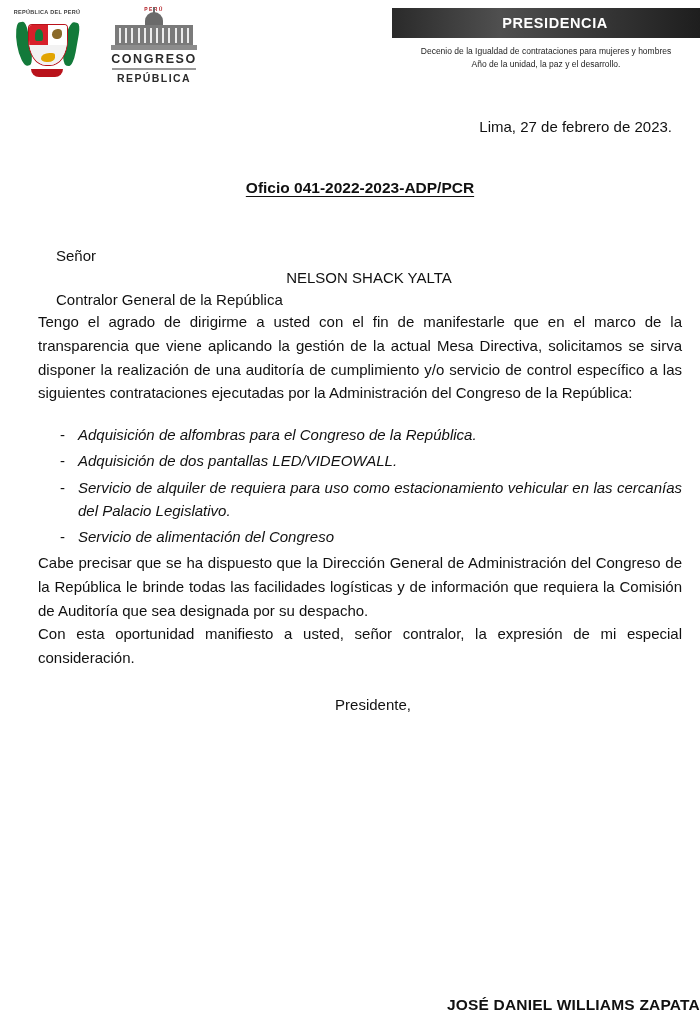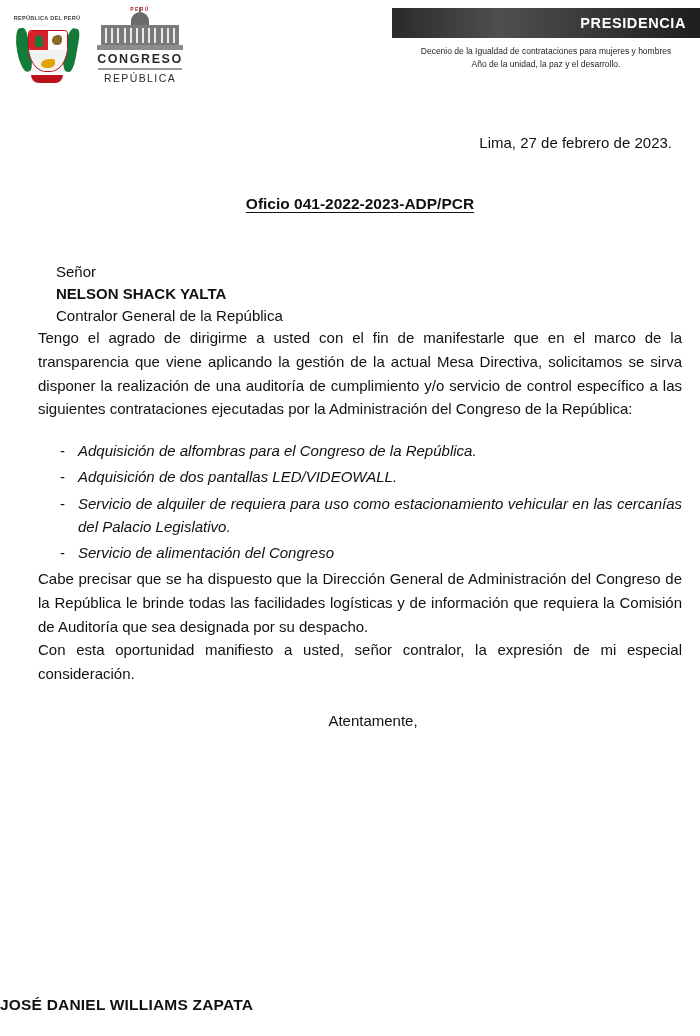--- a/index.html
+++ b/index.html
@@ -21,21 +21,22 @@
     position: relative;
     height: 118px;
   }
 
   
   .emblems {
     position: absolute;
     left: 8px;
     top: 4px;
     display: flex;
-    align-items: flex-end;
+    align-items: center;
+    gap: 14px;
   }
 
   .coat-wrap {
     width: 78px;
     text-align: center;
   }
   .coat-top {
     font-size: 5.5px;
     letter-spacing: .3px;
     color: #3c3c3c;
@@ -193,37 +194,37 @@
   }
   .congreso-rule {
     width: 84px;
     height: 1.5px;
     background: #9a9a9a;
     margin: 2px auto;
   }
   .republica-text {
     font-size: 10.5px;
     letter-spacing: 1.4px;
-    font-weight: normal;
+    font-weight: bold;
     color: #2b2b2b;
   }
 
   
   .presidencia-block {
     position: absolute;
     right: 0;
     top: 8px;
     width: 308px;
   }
   .presidencia-bar {
     height: 30px;
     background: linear-gradient(to right, #2a2a2a 0%, #4f4f4f 35%, #1e1e1e 100%);
     display: flex;
     align-items: center;
-    justify-content: flex-end;
+    justify-content: center;
     padding-right: 14px;
     box-sizing: border-box;
     padding-left: 32px;
   }
   .presidencia-bar span {
     color: #ffffff;
     font-weight: bold;
     font-size: 14.5px;
     letter-spacing: .6px;
   }
@@ -234,41 +235,42 @@
     color: #1d1d1d;
     line-height: 1.5;
   }
 
   
   .doc {
     padding: 0 18px 0 38px;
     box-sizing: border-box;
   }
   .date-line {
-    margin-top: 16px;
+    margin-top: 0;
     text-align: right;
     padding-right: 10px;
     font-size: 15px;
   }
   .oficio {
     margin-top: 44px;
     font-weight: bold;
     font-size: 15.5px;
     text-decoration: underline;
     text-underline-offset: 3px;
     text-align: center;
   }
   .addressee {
     margin-top: 48px;
     font-size: 15px;
     line-height: 1.45;
     margin-left: 18px;
   }
   .addressee .name {
-    font-weight: bold;
+    font-weight: normal;
+    text-align: center;
   }
   p.para {
     margin: 0;
     font-size: 15px;
     line-height: 1.58;
     text-align: justify;
   }
   .para-first { margin-top: 38px; }
   .bullets {
     margin: 18px 0 0 0;
@@ -297,21 +299,21 @@
     margin-top: 26px;
     text-align: center;
     font-size: 15px;
     padding-left: 26px;
   }
   .signature {
     position: absolute;
     left: 0;
     right: 0;
     bottom: 22px;
-    text-align: left;
+    text-align: right;
     margin-top: 8px;
   }
   .signature .sig-name {
     font-weight: bold;
     font-size: 15.5px;
     letter-spacing: .2px;
   }
   .signature .sig-role {
     font-size: 15px;
     margin-top: 3px;
@@ -409,18 +411,18 @@
     <li>
       <span class="dash">-</span>
       <span class="txt">Servicio de alimentación del Congreso</span>
     </li>
   </ul>
 
   <p class="para para-2">Cabe precisar que se ha dispuesto que la Dirección General de Administración del Congreso de la República le brinde todas las facilidades logísticas y de información que requiera la Comisión de Auditoría que sea designada por su despacho.</p>
 
   <p class="para para-3">Con esta oportunidad manifiesto a usted, señor contralor, la expresión de mi especial consideración.</p>
 
-  <div class="closing">Atentamente,</div>
+  <div class="closing">Presidente,</div>
 </div>
 
 <div class="signature">
   <div class="sig-name">JOSÉ DANIEL WILLIAMS ZAPATA</div>
 </div>
 
 </body></html>

